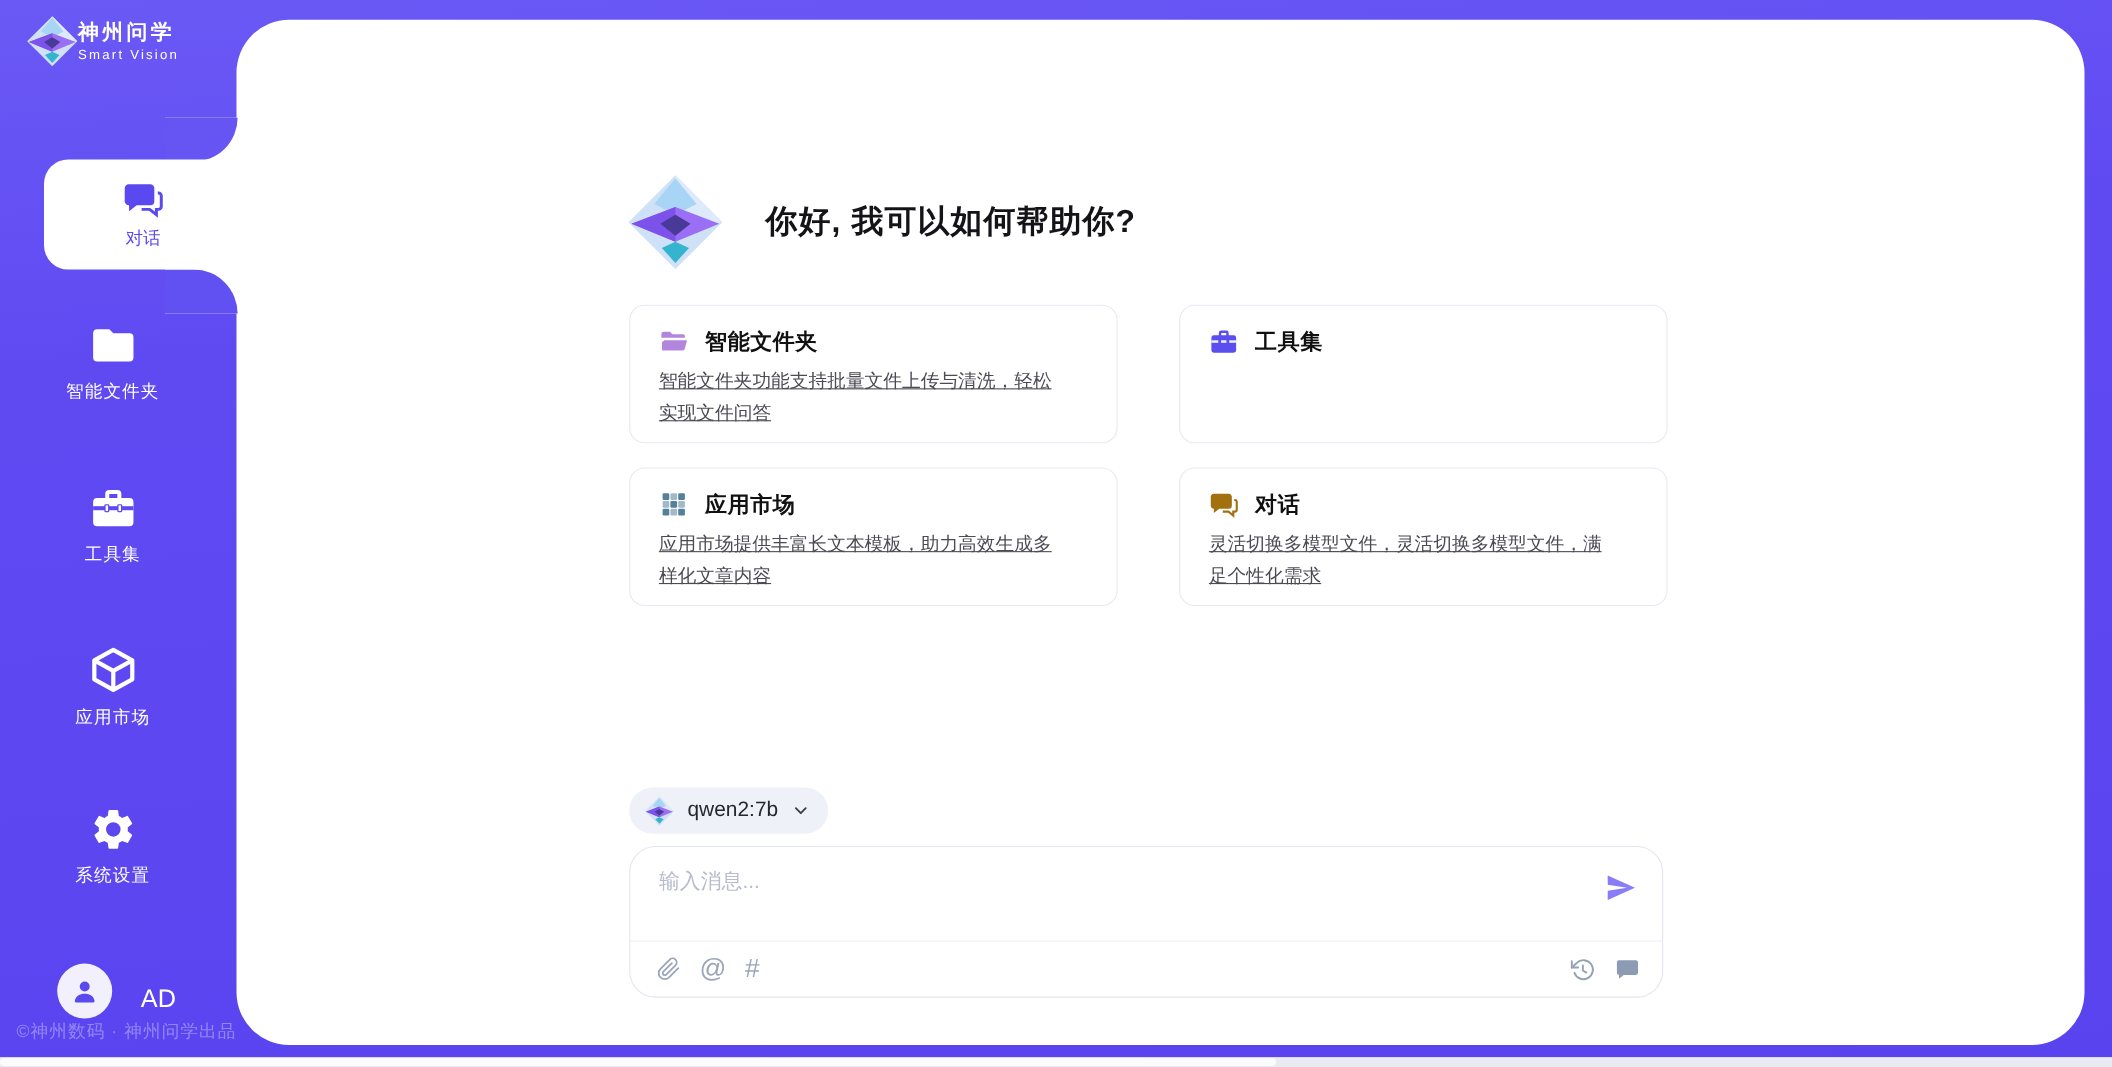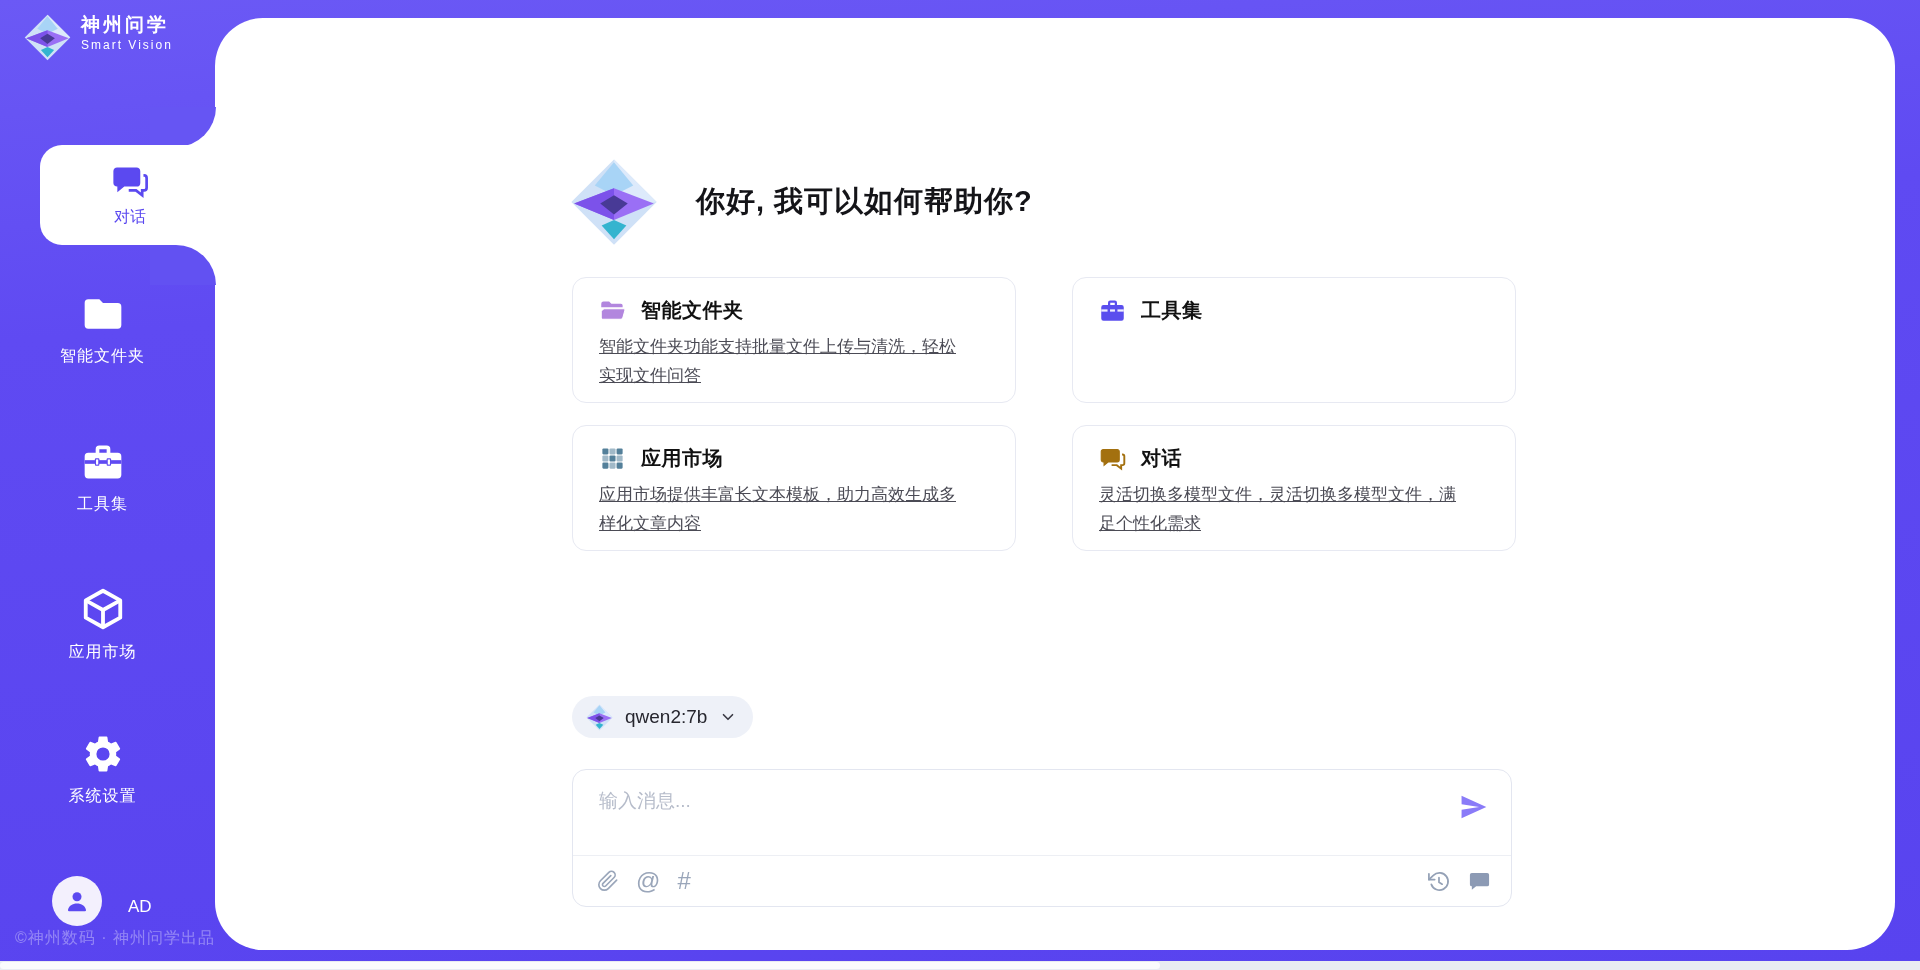--- a/index.html
+++ b/index.html
@@ -5,52 +5,52 @@
   html,body{margin:0;padding:0;}
   body{
     width:1920px;height:970px;position:relative;overflow:hidden;
     background:linear-gradient(175deg,#6b59f5 0%,#5f4af2 30%,#5843ef 100%);
     font-family:"Liberation Sans","DejaVu Sans",sans-serif;
     -webkit-font-smoothing:antialiased;
   }
   
   .main{position:absolute;left:215px;top:18px;width:1680px;height:932px;background:#ffffff;border-radius:48px;}
   
-  .brand{position:absolute;left:24px;top:14px;display:flex;gap:10px;}
+  .brand{position:absolute;left:24px;top:14px;display:flex;align-items:center;}
   .brand-name{color:#fff;font-size:19px;font-weight:bold;letter-spacing:3px;line-height:22px;}
   .brand-sub{color:#fff;font-size:12px;letter-spacing:2px;line-height:14px;margin-top:2px;}
   
   .tab-bg-white{position:absolute;left:150px;top:107px;width:70px;height:178px;background:#fff;}
   .corner-top{position:absolute;left:150px;top:107px;width:66px;height:40px;background:#6655f3;border-bottom-right-radius:42px;}
   .corner-bottom{position:absolute;left:150px;top:245px;width:66px;height:40px;background:#6251f2;border-top-right-radius:42px;}
   .tab-white{position:absolute;left:40px;top:145px;width:180px;height:100px;background:#fff;border-radius:22px 0 0 22px;
     display:flex;flex-direction:column;align-items:center;justify-content:center;gap:7px;cursor:pointer;}
   .tab-label{color:#5b49f0;font-size:16px;}
   
   .nav-item{position:absolute;left:0;width:205px;display:flex;flex-direction:column;align-items:center;gap:10px;cursor:pointer;}
   .nav-label{color:#ffffff;font-size:16px;letter-spacing:1px;}
   
   .user-row{position:absolute;left:52px;top:876px;display:flex;align-items:center;gap:26px;}
   .avatar{width:50px;height:50px;border-radius:50%;background:#f3f0fd;display:flex;align-items:center;justify-content:center;cursor:pointer;}
-  .user-name{color:#fff;font-size:17px;margin-top:12px;}
+  .user-name{color:#fff;font-size:23px;margin-top:12px;}
   .copyright{position:absolute;left:15px;top:928px;color:rgba(255,255,255,0.35);font-size:16px;letter-spacing:1px;}
   
   .hello{position:absolute;left:570px;top:158px;display:flex;align-items:center;gap:38px;}
   .hello-text{font-size:29px;font-weight:bold;color:#141418;letter-spacing:1px;}
   
   .cards{position:absolute;left:572px;top:277px;width:944px;display:grid;grid-template-columns:444px 444px;column-gap:56px;row-gap:22px;}
   .card{box-sizing:border-box;height:126px;background:#fff;border:1px solid #e7e9f2;border-radius:14px;padding:19px 26px 14px 26px;cursor:pointer;}
   .card-head{display:flex;align-items:center;gap:15px;}
   .card-title{font-size:20px;font-weight:bold;color:#111;letter-spacing:0.5px;}
   .card-desc{margin-top:8px;font-size:17px;color:#4b4b55;line-height:29px;max-width:372px;text-decoration:underline;}
   
-  .model{position:absolute;left:572px;top:696px;height:42px;border-radius:21px;background:#eef1f8;display:inline-flex;align-items:center;gap:12px;padding:0 16px 0 14px;cursor:pointer;}
+  .model{position:absolute;left:572px;top:716px;height:42px;border-radius:21px;background:#eef1f8;display:inline-flex;align-items:center;gap:12px;padding:0 16px 0 14px;cursor:pointer;}
   .model-name{font-size:19px;color:#26262e;}
   
-  .composer{position:absolute;left:572px;top:769px;width:940px;height:138px;box-sizing:border-box;background:#fff;border:1.5px solid #e3e6f0;border-radius:14px;}
+  .composer{position:absolute;left:572px;top:769px;width:940px;height:138px;box-sizing:border-box;background:#fff;border:1.5px solid #e3e6f0;border-radius:24px;}
   .composer textarea{position:absolute;left:24px;top:16px;width:830px;height:56px;border:none;outline:none;resize:none;background:transparent;font-size:19px;color:#333;font-family:inherit;}
   .composer textarea::placeholder{color:#b6bcca;}
   .send-btn{position:absolute;right:20px;top:20px;width:34px;height:34px;border:none;background:transparent;padding:0;cursor:pointer;}
   .composer-divider{position:absolute;left:0;right:0;top:85px;height:1px;background:#edeff4;}
   .tool-row{position:absolute;left:24px;bottom:13px;display:flex;align-items:center;gap:17px;}
   .right-tools{position:absolute;right:20px;bottom:13px;display:flex;align-items:center;gap:18px;}
   .glyph-icon{font-size:24px;color:#9aa6ba;line-height:24px;cursor:pointer;}
   .tool-btn{background:none;border:none;padding:0;cursor:pointer;display:flex;align-items:center;}
   
   .bottom-strip{position:absolute;left:0;bottom:0;width:1920px;height:9px;background:#e9ebf2;}

